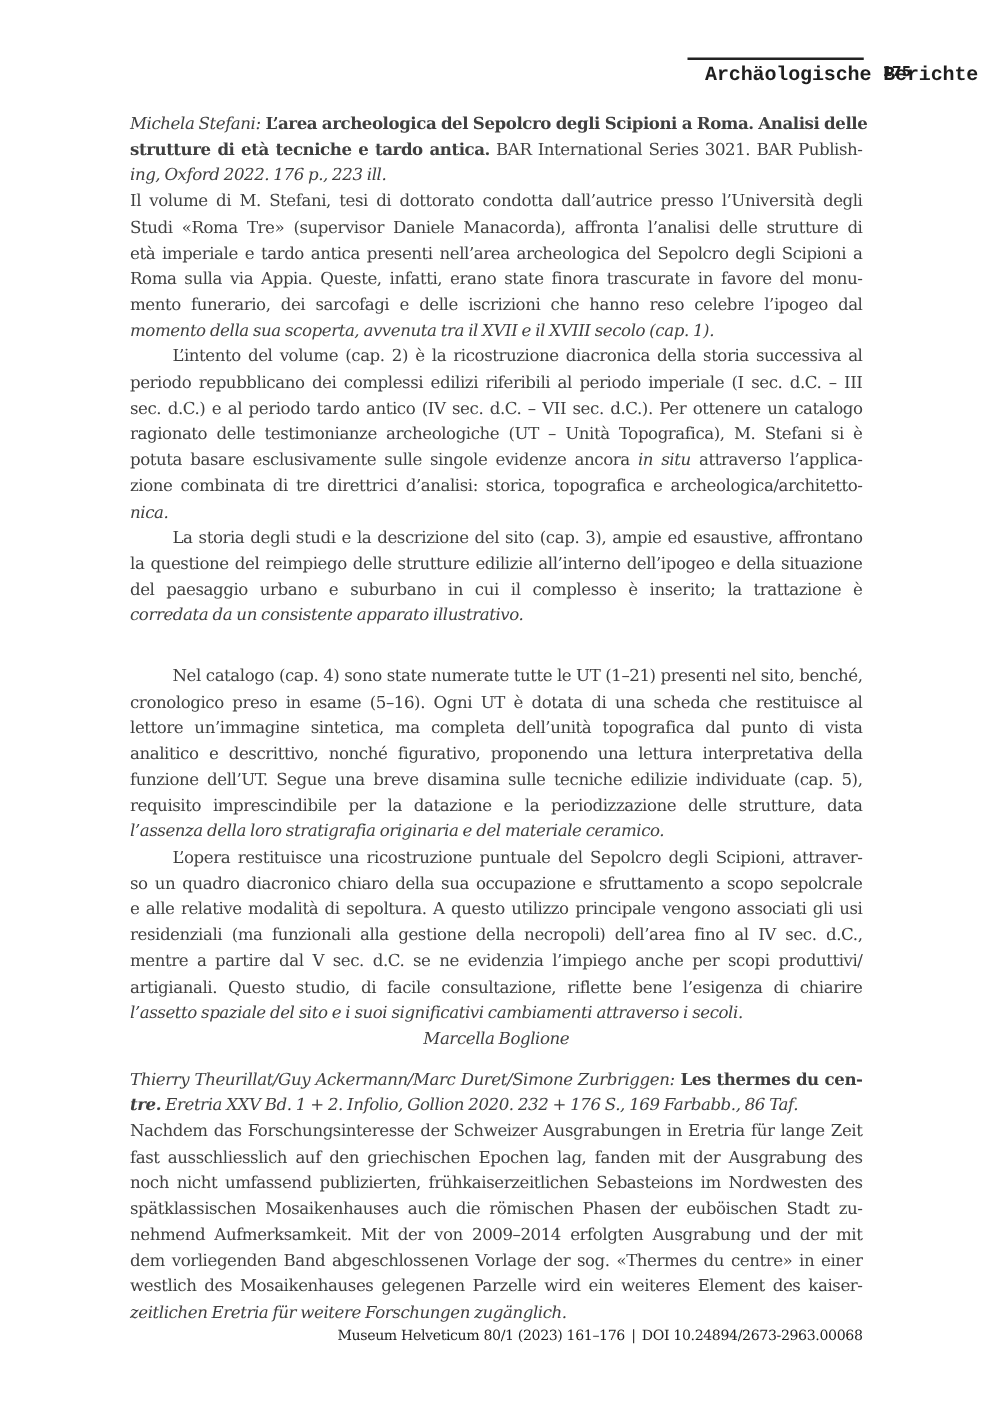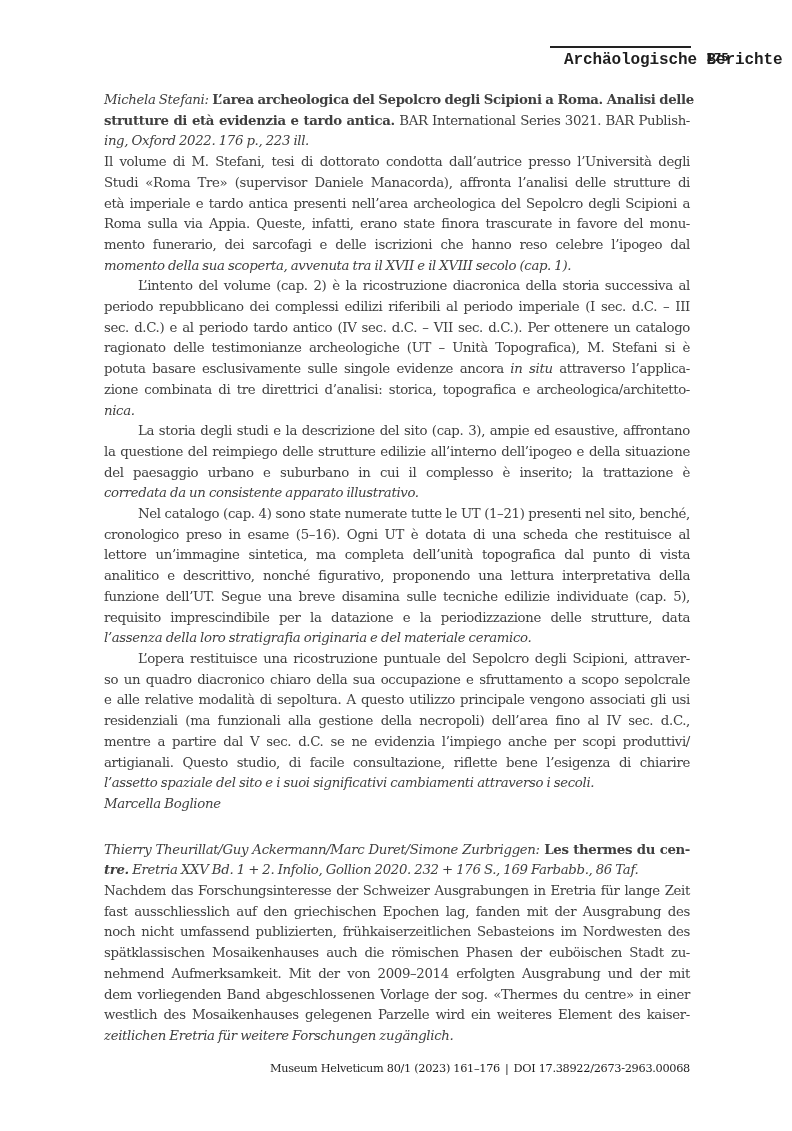--- a/index.html
+++ b/index.html
@@ -18,27 +18,27 @@
   .header-page {
     position: absolute; left: 158px; top: 7px;
     font-family: "DejaVu Sans", sans-serif; font-weight: bold; font-size: 11px; color: #1e1e1e;
   }
   .content {
     position: absolute; left: 104px; top: 90px; width: 586px;
     font-family: "DejaVu Serif", serif; font-size: 13.3px; line-height: 20.7px;
     color: #404040; letter-spacing: -0.35px; word-spacing: -0.5px;
   }
   .review { margin: 0; }
-  .review + .review { margin-top: 25px; }
+  .review + .review { margin-top: 12px; }
   .biblio { text-align: justify; margin: 0; hyphens: manual; }
   .authors { font-style: italic; }
   .title { font-weight: bold; }
   .para { margin: 0; text-align: justify; text-align-last: left; }
   .para.indent { text-indent: 34px; }
-  .signature { text-align: left; font-style: italic; margin: 0; }
+  .signature { text-align: center; font-style: italic; margin: 0; }
   .l { display: block; text-align: justify; text-align-last: justify; white-space: nowrap; }
   .l.last { text-align-last: left; font-style: italic; }
   .footer {
     position: absolute; left: 262px; top: 1062px; width: 428px; text-align: right;
     font-family: "DejaVu Serif", serif; font-size: 11.3px; color: #1e1e1e; white-space: nowrap;
     letter-spacing: -0.3px;
   }
   .footer .sep { margin: 0 5px; }
   em { font-style: italic; }
 </style>
@@ -48,21 +48,21 @@
 <div class="header">
   <div class="header-rule"></div>
   <span class="header-section">Archäologische Berichte</span>
   <span class="header-page">175</span>
 </div>
 
 <div class="content" id="content">
     <section class="review">
       <div class="biblio">
         <span class="l"><span class="authors">Michela Stefani:</span><span class="title"> L’area archeologica del Sepolcro degli Scipioni a Roma. Analisi delle</span></span>
-        <span class="l"><span class="title">strutture di età evidenzia e tardo antica.</span><span class="details"> BAR International Series 3021. BAR Publish-</span></span>
+        <span class="l"><span class="title">strutture di età tecniche e tardo antica.</span><span class="details"> BAR International Series 3021. BAR Publish-</span></span>
         <span class="l last"><span class="details">ing, Oxford 2022. 176 p., 223 ill.</span></span>
       </div>
       <div class="para">
         <span class="l">Il volume di M. Stefani, tesi di dottorato condotta dall’autrice presso l’Università degli</span>
         <span class="l">Studi «Roma Tre» (supervisor Daniele Manacorda), affronta l’analisi delle strutture di</span>
         <span class="l">età imperiale e tardo antica presenti nell’area archeologica del Sepolcro degli Scipioni a</span>
         <span class="l">Roma sulla via Appia. Queste, infatti, erano state finora trascurate in favore del monu-</span>
         <span class="l">mento funerario, dei sarcofagi e delle iscrizioni che hanno reso celebre l’ipogeo dal</span>
         <span class="l last">momento della sua scoperta, avvenuta tra il XVII e il XVIII secolo (cap. 1).</span>
       </div>
@@ -75,21 +75,21 @@
         <span class="l">zione combinata di tre direttrici d’analisi: storica, topografica e archeologica/architetto-</span>
         <span class="l last">nica.</span>
       </div>
       <div class="para indent" style="text-indent: 0px;">
         <span class="l" style="padding-left: 34px;">La storia degli studi e la descrizione del sito (cap. 3), ampie ed esaustive, affrontano</span>
         <span class="l">la questione del reimpiego delle strutture edilizie all’interno dell’ipogeo e della situazione</span>
         <span class="l">del paesaggio urbano e suburbano in cui il complesso è inserito; la trattazione è</span>
         <span class="l last">corredata da un consistente apparato illustrativo.</span>
       </div>
       <div class="para indent" style="text-indent: 0px;">
-        <span class="l" style="padding-left: 34px;">Nel catalogo (cap. 4) sono state numerate tutte le UT (1–21) presenti nel sito, benché,</span>
+        <span class="l" style="padding-left: 34px; margin-top: 28px;">Nel catalogo (cap. 4) sono state numerate tutte le UT (1–21) presenti nel sito, benché,</span>
         <span class="l">cronologico preso in esame (5–16). Ogni UT è dotata di una scheda che restituisce al</span>
         <span class="l">lettore un’immagine sintetica, ma completa dell’unità topografica dal punto di vista</span>
         <span class="l">analitico e descrittivo, nonché figurativo, proponendo una lettura interpretativa della</span>
         <span class="l">funzione dell’UT. Segue una breve disamina sulle tecniche edilizie individuate (cap. 5),</span>
         <span class="l">requisito imprescindibile per la datazione e la periodizzazione delle strutture, data</span>
         <span class="l last">l’assenza della loro stratigrafia originaria e del materiale ceramico.</span>
       </div>
       <div class="para indent" style="text-indent: 0px;">
         <span class="l" style="padding-left: 34px;">L’opera restituisce una ricostruzione puntuale del Sepolcro degli Scipioni, attraver-</span>
         <span class="l">so un quadro diacronico chiaro della sua occupazione e sfruttamento a scopo sepolcrale</span>
@@ -113,14 +113,14 @@
         <span class="l">spätklassischen Mosaikenhauses auch die römischen Phasen der euböischen Stadt zu-</span>
         <span class="l">nehmend Aufmerksamkeit. Mit der von 2009–2014 erfolgten Ausgrabung und der mit</span>
         <span class="l">dem vorliegenden Band abgeschlossenen Vorlage der sog. «Thermes du centre» in einer</span>
         <span class="l">westlich des Mosaikenhauses gelegenen Parzelle wird ein weiteres Element des kaiser-</span>
         <span class="l last">zeitlichen Eretria für weitere Forschungen zugänglich.</span>
       </div>
     </section>
   </div>
 
 <div class="footer">
-  <span>Museum Helveticum 80/1 (2023) 161–176</span><span class="sep">|</span><span>DOI 17.38922/2673-2963.00068</span>
+  <span>Museum Helveticum 80/1 (2023) 161–176</span><span class="sep">|</span><span>DOI 10.24894/2673-2963.00068</span>
 </div>
 
 </body></html>

